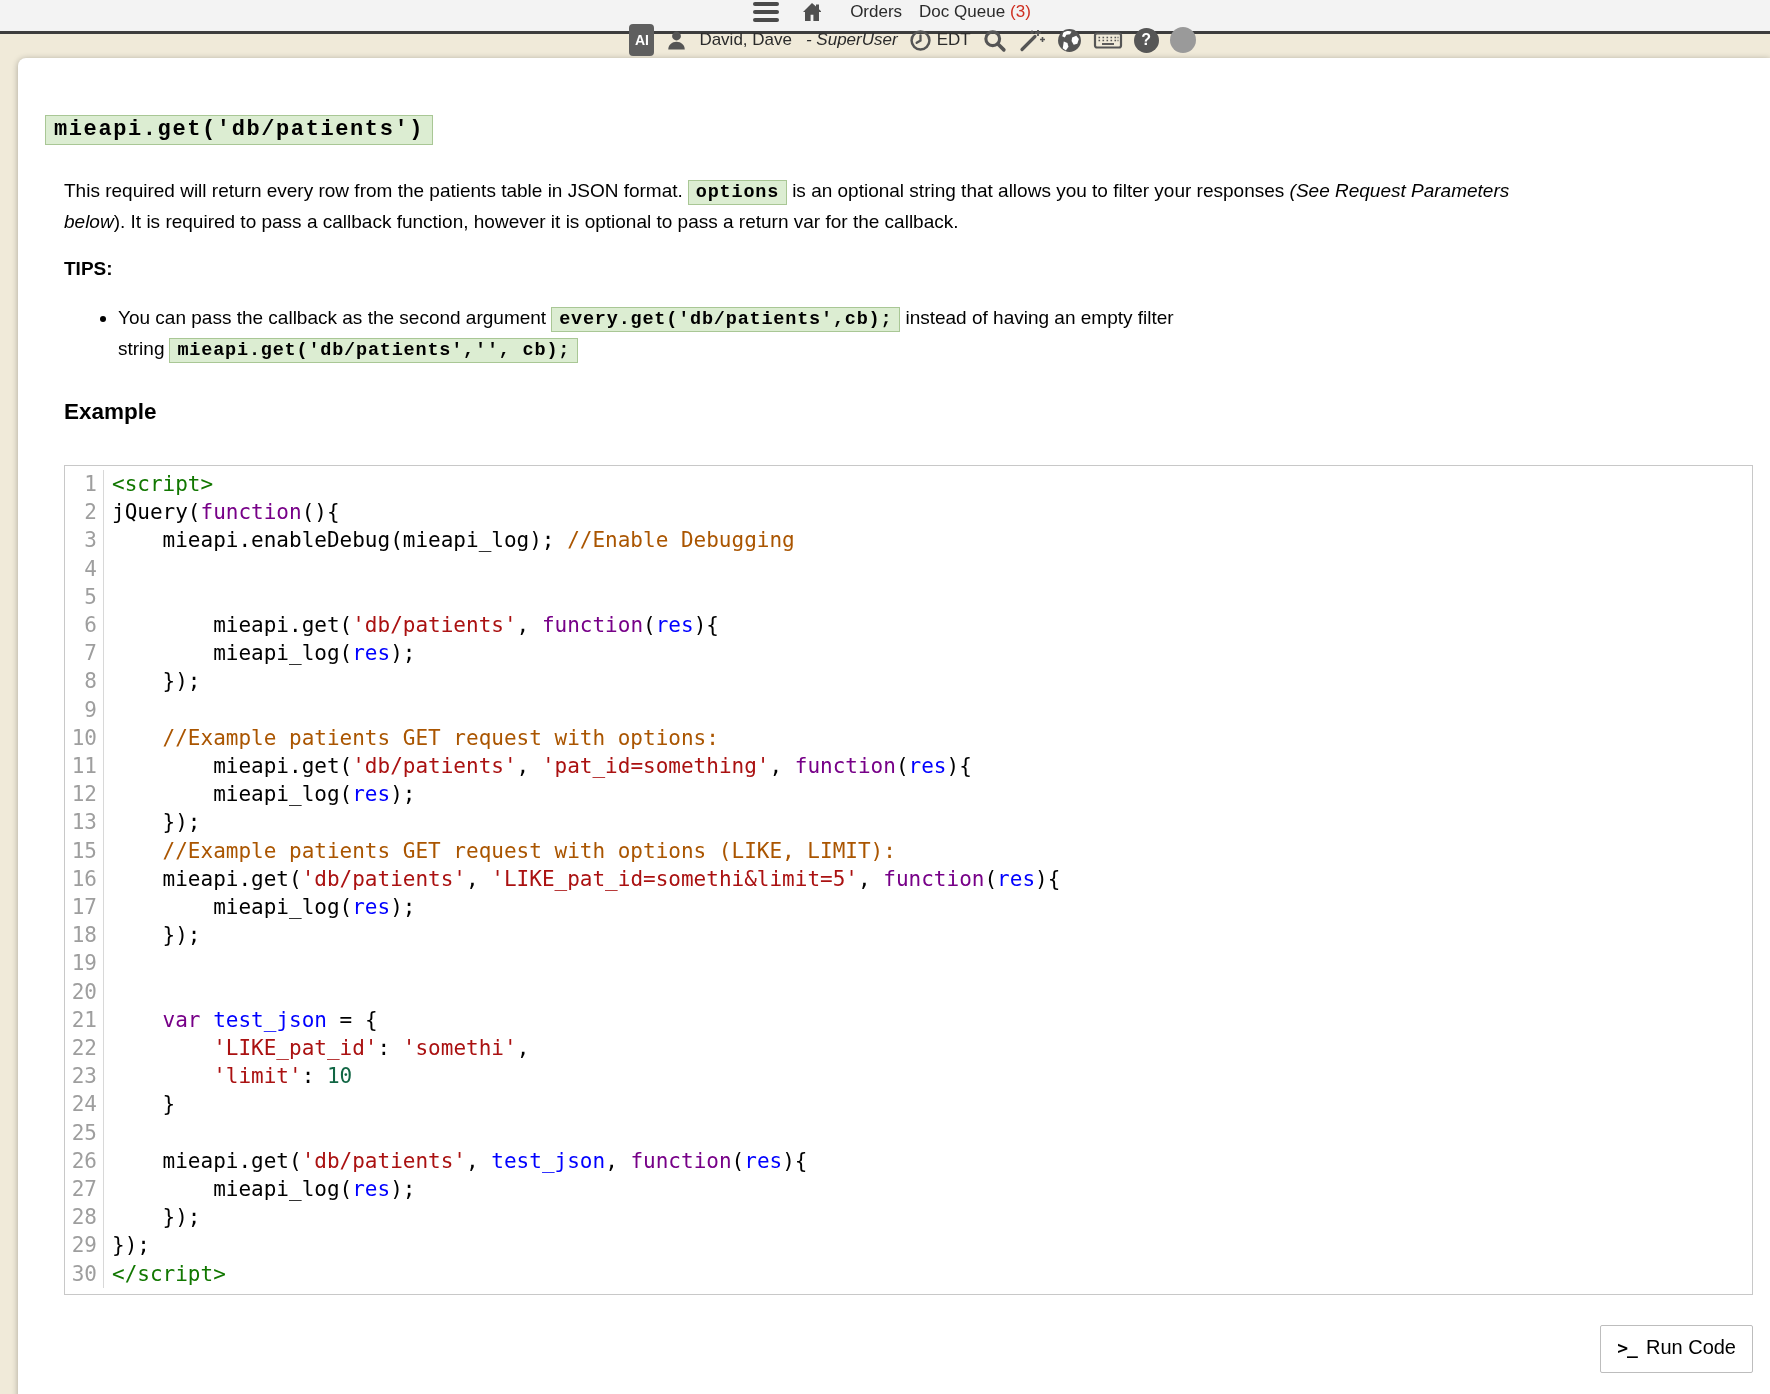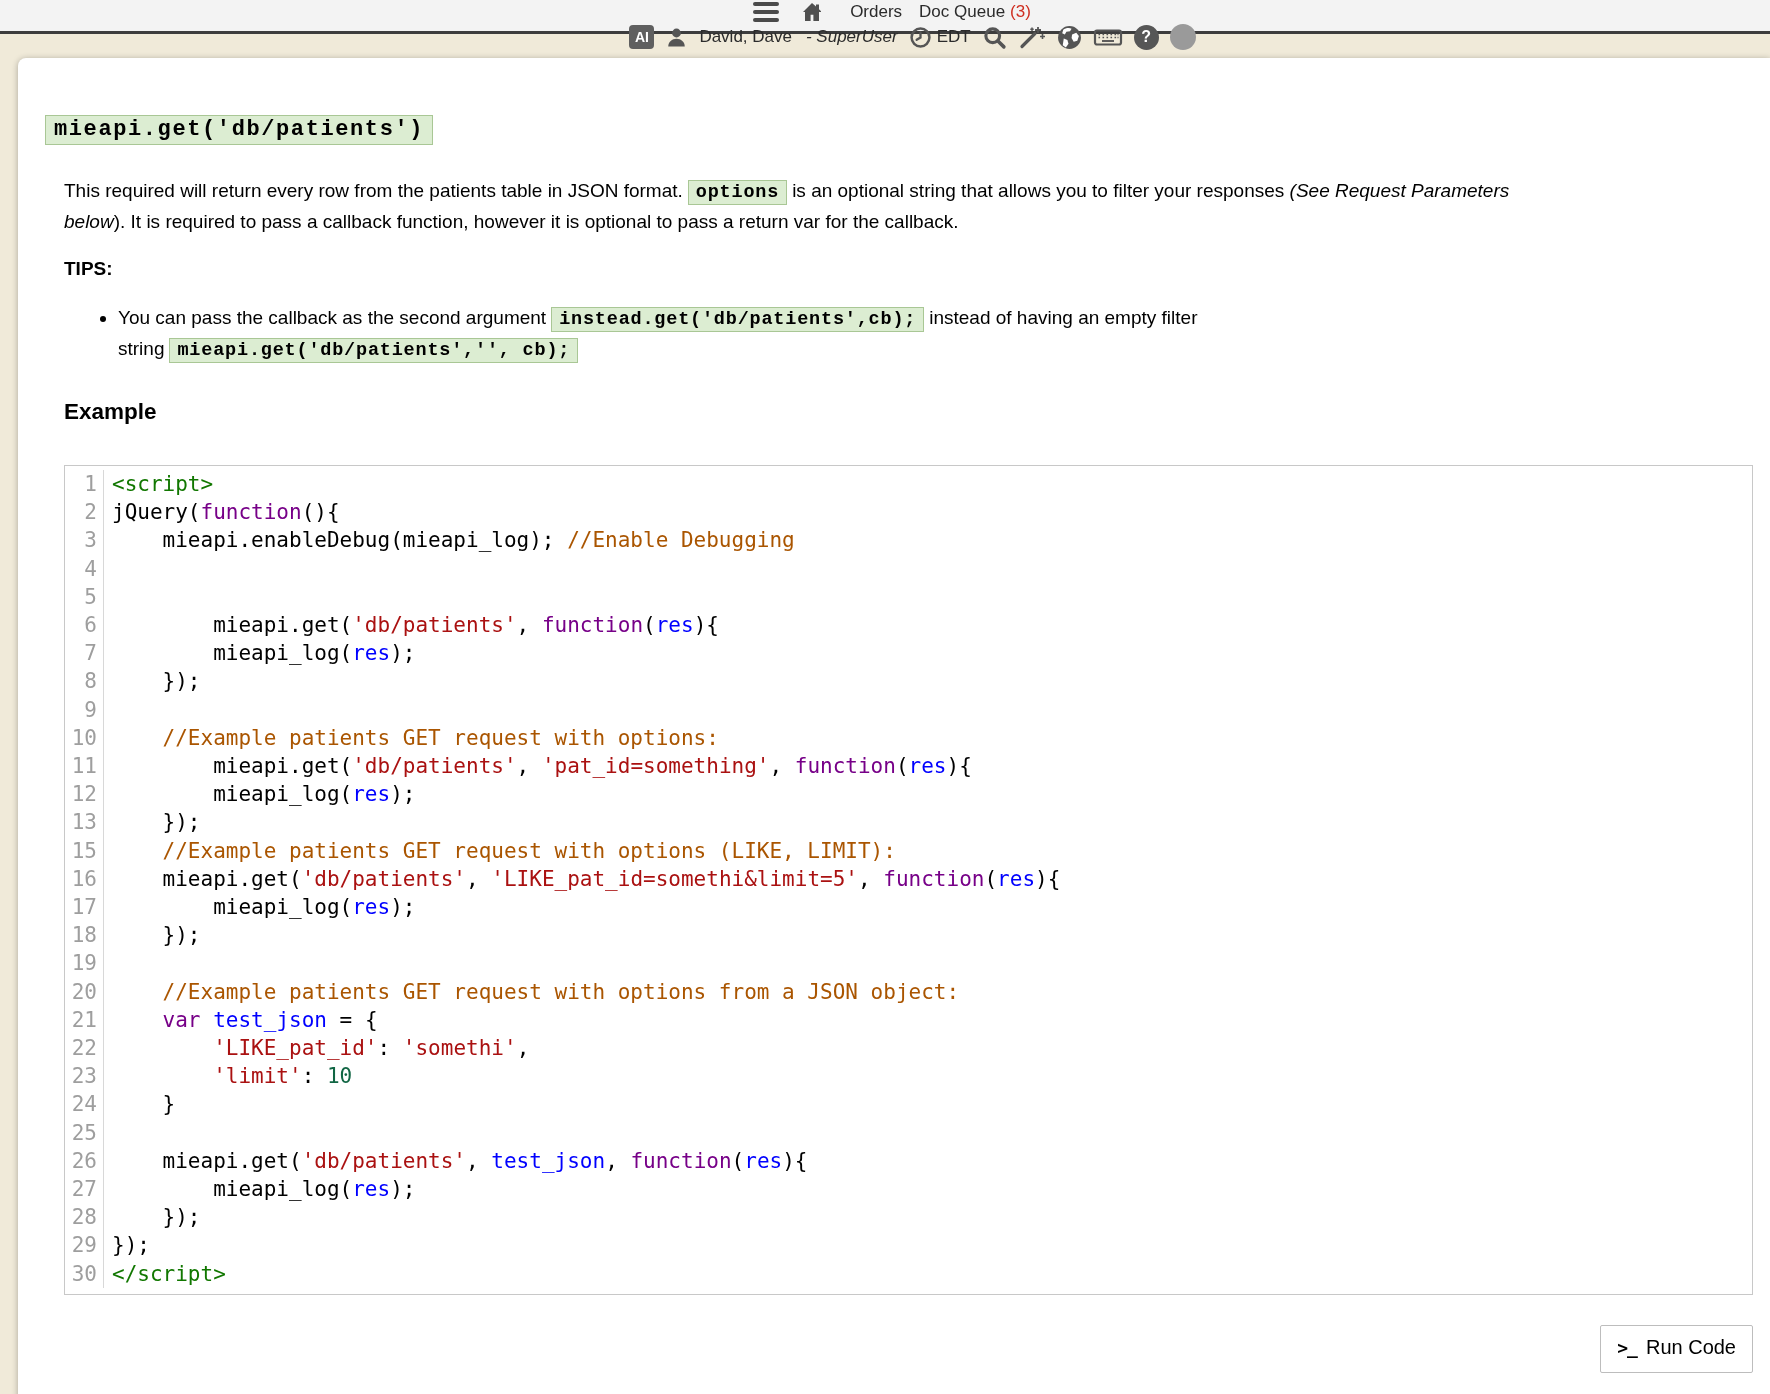--- a/index.html
+++ b/index.html
@@ -18,21 +18,21 @@
   .tb-text{font-size:17px;color:#2b2b2b;white-space:nowrap;}
   .nav-item{cursor:pointer;}
   .hamburger{margin-right:21px;display:flex;flex-direction:column;gap:4px;cursor:pointer;}
   .hamburger span{display:block;width:26px;height:4px;border-radius:2px;background:#4a4a4a;}
   .icon{display:inline-flex;align-items:center;justify-content:center;}
   .icon svg{display:block;}
   .home{margin-right:26px;cursor:pointer;}
   .nav-orders{margin-right:17px;}
   .badge-red{color:#cf2e20;margin-left:5px;}
   .ai-badge{
-    width:25px;height:24px;background:#5f5f5f;border-radius:4px;color:#fff;
+    width:25px;height:32px;background:#5f5f5f;border-radius:4px;color:#fff;
     font-weight:bold;font-size:14px;display:flex;align-items:center;justify-content:center;
     cursor:pointer;
     margin-left:40px;
   }
   .user-role{font-style:italic;margin-left:3px;}
   .tzgroup{display:flex;align-items:center;gap:5px;}
   .help-circle{
     width:25px;height:25px;border-radius:50%;background:#565656;color:#fff;
     font-weight:bold;font-size:16px;display:flex;align-items:center;justify-content:center;
     cursor:pointer;
@@ -166,21 +166,21 @@
     <span class="title-code">mieapi.get('db/patients')</span>
 
     <div class="intro">
       <span>This required will return every row from the patients table in JSON format.</span><span class="inline-code">options</span><span>is an optional string that allows you to filter your responses </span><span class="em">(See Request Parameters below</span><span>). It is required to pass a callback function, however it is optional to pass a return var for the callback.</span>
     </div>
 
     <div class="tips">TIPS:</div>
 
     <ul class="tiplist">
       <li>
-        <span>You can pass the callback as the second argument</span><span class="inline-code">instead.get('db/patients',cb);</span><span>instead of having an empty filter string</span><span class="inline-code">mieapi.get('db/patients','', cb);</span>
+        <span>You can pass the callback as the second argument</span><span class="inline-code">every.get('db/patients',cb);</span><span>instead of having an empty filter string</span><span class="inline-code">mieapi.get('db/patients','', cb);</span>
       </li>
     </ul>
 
     <div class="example-h">Example</div>
 
     <div class="codeblock" id="codeblock">
         <div class="cl">
           <div class="ln">1</div>
           <div class="lc"><span class="tk-tag">&lt;script&gt;</span></div>
         </div>
@@ -246,21 +246,21 @@
         <div class="cl">
           <div class="ln">18</div>
           <div class="lc"><span>    });</span></div>
         </div>
         <div class="cl">
           <div class="ln">19</div>
           <div class="lc"></div>
         </div>
         <div class="cl">
           <div class="ln">20</div>
-          <div class="lc"><span>    </span><span class="tk-com">//Example patients GET request with options from a JSON object:</span></div>
+          <div class="lc"><span>    </span></div>
         </div>
         <div class="cl">
           <div class="ln">21</div>
           <div class="lc"><span>    </span><span class="tk-kw">var</span><span> </span><span class="tk-def">test_json</span><span> = {</span></div>
         </div>
         <div class="cl">
           <div class="ln">22</div>
           <div class="lc"><span>        </span><span class="tk-str">'LIKE_pat_id'</span><span>: </span><span class="tk-str">'somethi'</span><span>,</span></div>
         </div>
         <div class="cl">

